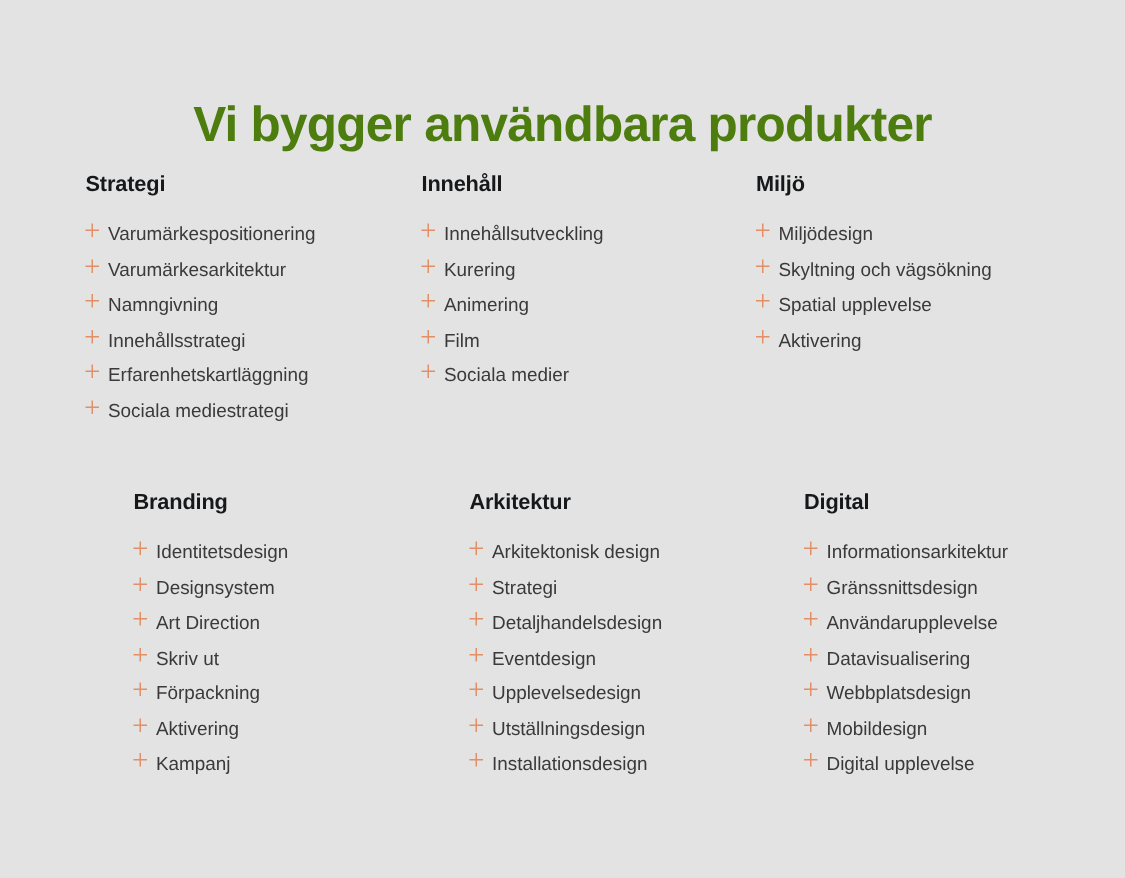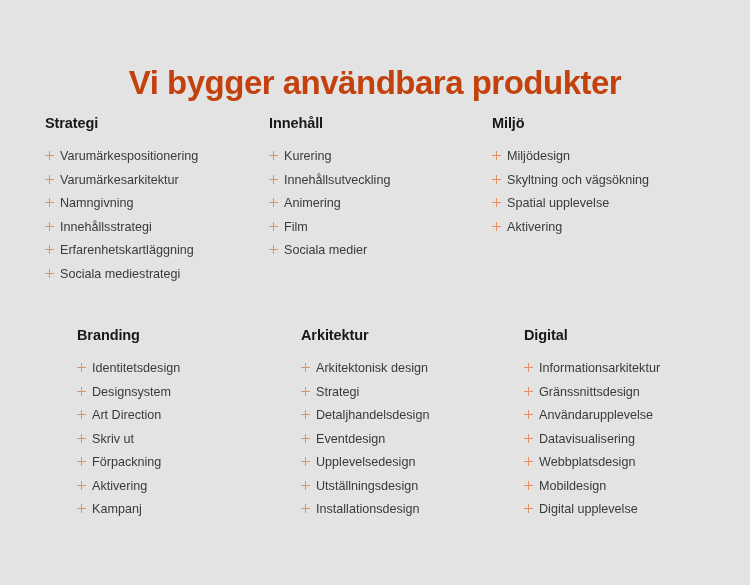--- a/index.html
+++ b/index.html
@@ -21,28 +21,28 @@
     box-sizing: border-box;
   }
   .page-title {
     position: absolute;
     left: 0;
     top: 40px;
     width: 750px;
     text-align: center;
     font-size: 33px;
     font-weight: bold;
-    color: #c2410c;
+    color: #4d7c0f;
     letter-spacing: -0.5px;
     line-height: 42px;
     white-space: nowrap;
   }
   .grid {
     position: absolute;
-    left: 45px;
+    left: 57px;
     top: 114px;
     width: 640px;
     display: grid;
     grid-template-columns: 224px 223px 193px;
     grid-auto-rows: min-content;
     row-gap: 0px;
   }
   .group {
     padding-bottom: 0;
   }
@@ -58,21 +58,21 @@
     line-height: 18px;
     letter-spacing: -0.1px;
   }
   .item-list {
     list-style: none;
     margin: 0;
     padding: 0;
   }
   .item {
     display: flex;
-    align-items: center;
+    align-items: flex-start;
     margin-bottom: 10.5px;
     line-height: 13px;
   }
   .plus-icon {
     display: inline-block;
     position: relative;
     width: 9px;
     height: 9px;
     flex: 0 0 9px;
     margin-right: 6px;
@@ -137,25 +137,25 @@
             <span class="plus-icon"></span>
             <span class="item-label">Sociala mediestrategi</span>
           </li>
         </ul>
       </div>
       <div class="group">
         <div class="group-title">Innehåll</div>
         <ul class="item-list">
           <li class="item">
             <span class="plus-icon"></span>
+            <span class="item-label">Innehållsutveckling</span>
+          </li>
+          <li class="item">
+            <span class="plus-icon"></span>
             <span class="item-label">Kurering</span>
-          </li>
-          <li class="item">
-            <span class="plus-icon"></span>
-            <span class="item-label">Innehållsutveckling</span>
           </li>
           <li class="item">
             <span class="plus-icon"></span>
             <span class="item-label">Animering</span>
           </li>
           <li class="item">
             <span class="plus-icon"></span>
             <span class="item-label">Film</span>
           </li>
           <li class="item">

